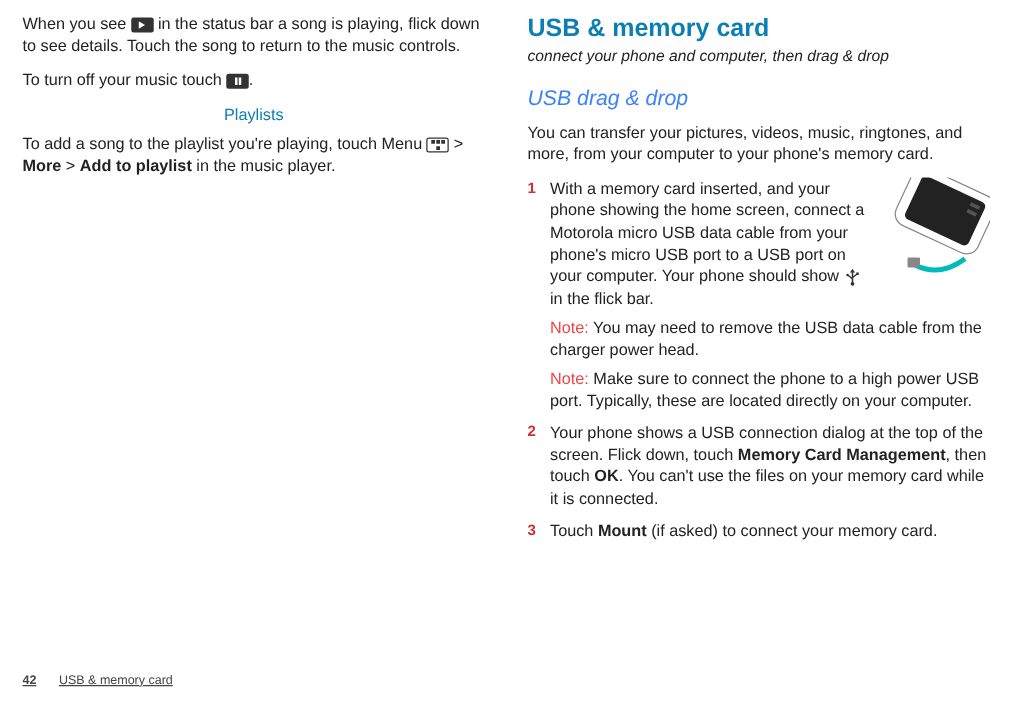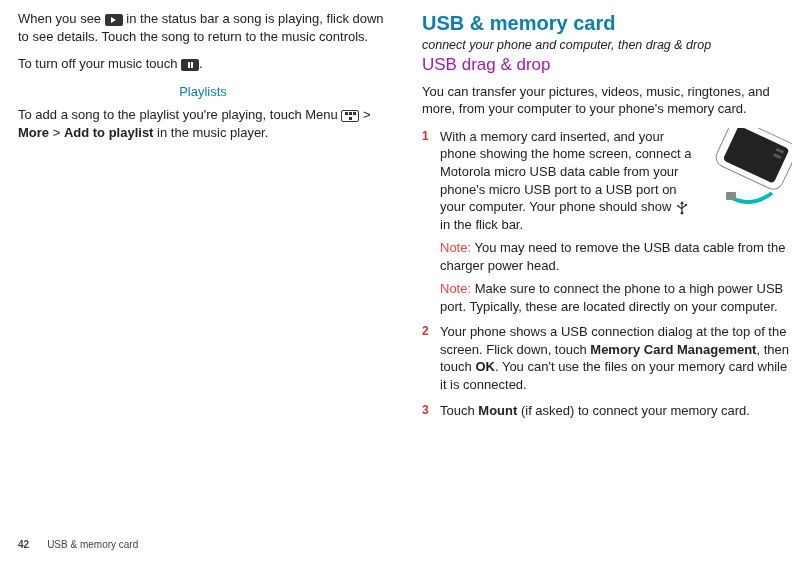--- a/index.html
+++ b/index.html
@@ -93,26 +93,28 @@
     }
     .section-title {
       color: #0b7fb3;
       font-size: 20px;
       font-weight: bold;
       margin-bottom: 0;
     }
     .section-subtitle {
       font-style: italic;
       font-size: 12.5px;
+      margin-bottom: 14px;
     }
     .h2-red {
-      color: #a21caf;
+      color: #3b82f6;
       font-size: 17px;
       font-weight: normal;
       margin-bottom: 6px;
+      font-style: italic;
     }
     ol.steps {
       list-style: none;
       counter-reset: step;
     }
     ol.steps > li {
       position: relative;
       padding-left: 18px;
       margin-bottom: 8px;
     }
@@ -142,20 +144,21 @@
     b { font-weight: bold; }
     .footer {
       position: absolute;
       bottom: 10px;
       left: 18px;
       font-size: 10px;
       color: #444;
       display: flex;
       align-items: flex-start;
       gap: 18px;
+      text-decoration: underline;
     }
     .footer .pg { font-weight: bold; font-size: 10px; }
   </style>
 </head>
 <body>
 
 <div class="columns">
 
   <div class="col">
     <p>

